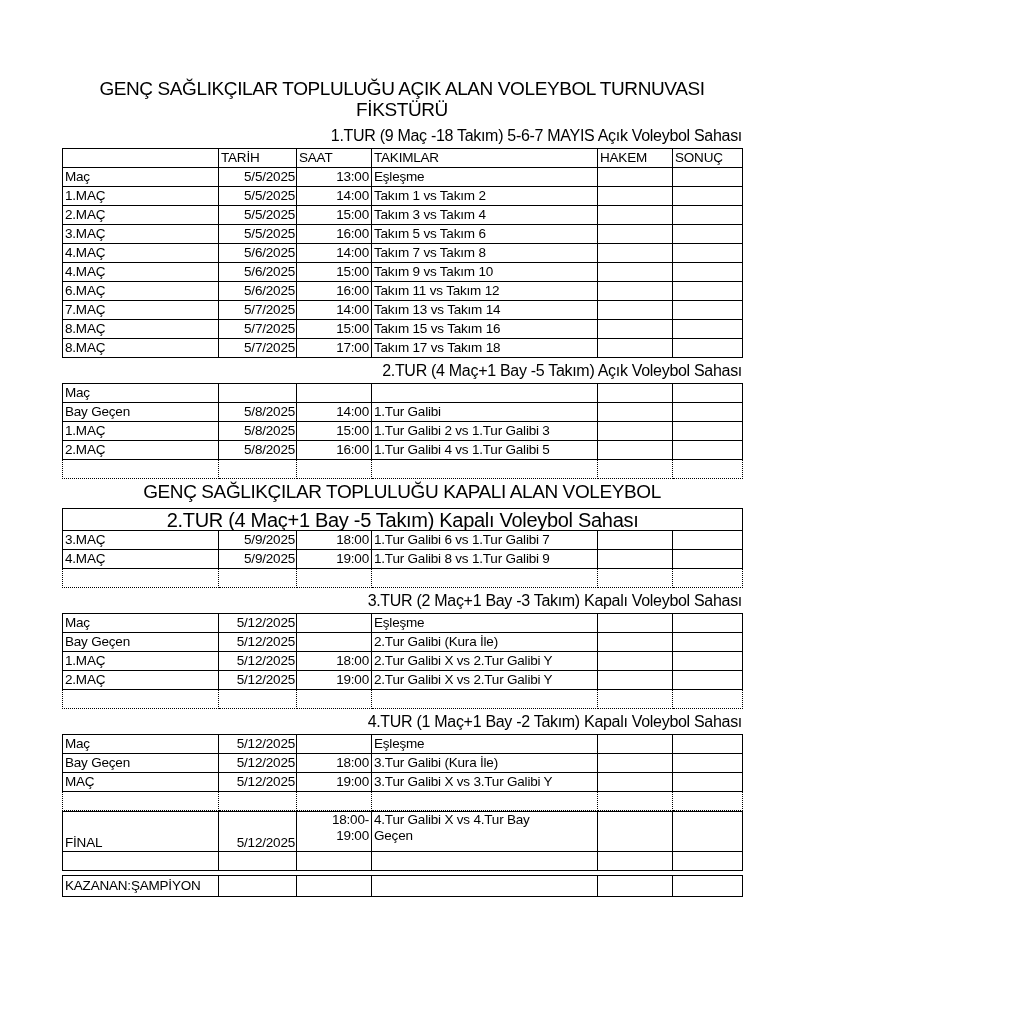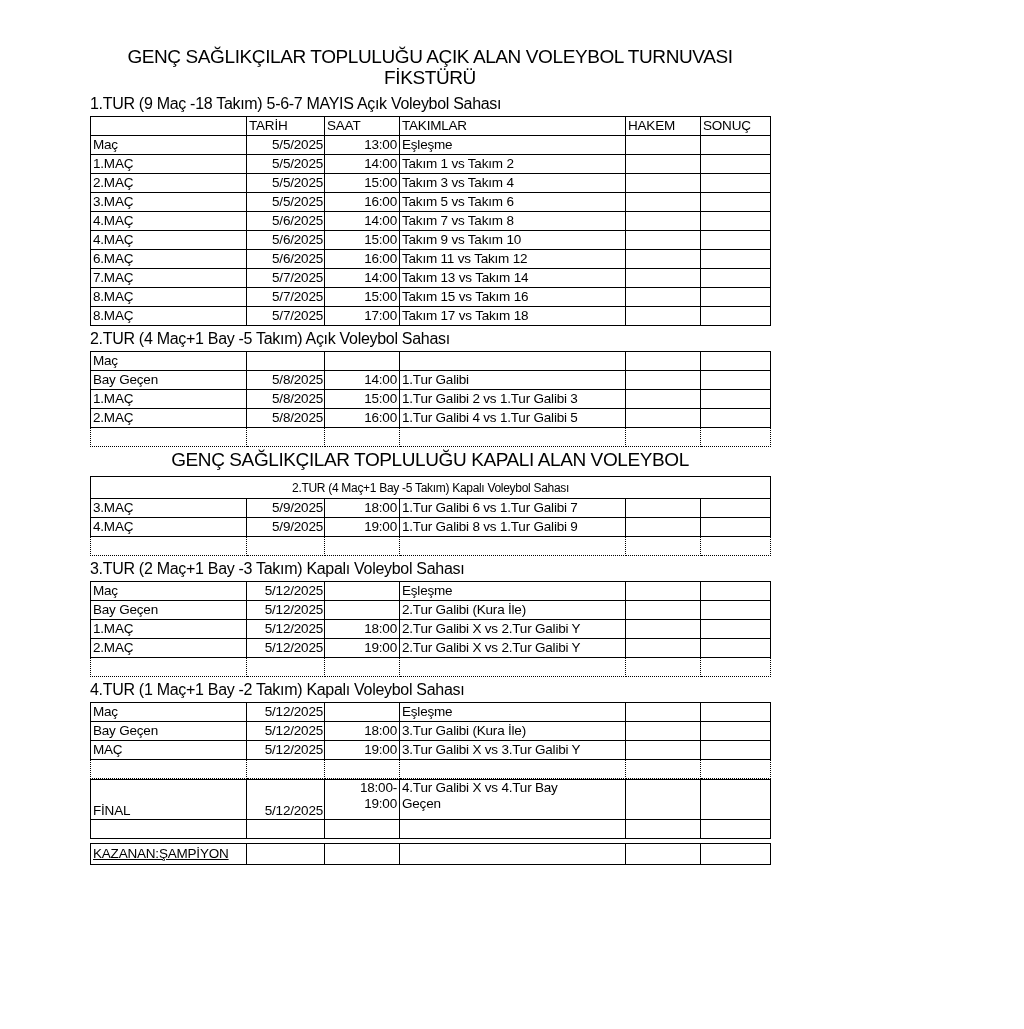--- a/index.html
+++ b/index.html
@@ -1,45 +1,45 @@
 <!DOCTYPE html>
 <html><head>
 <meta charset="utf-8">
 <style>
   * { margin:0; padding:0; box-sizing:border-box; }
   html,body { width:1024px; height:1029px; background:#ffffff; overflow:hidden; }
   body { font-family:"Liberation Sans","DejaVu Sans",sans-serif; color:#000; }
 
-  .doc { width:680px; margin-left:90px; padding-top:44px; }
+  .doc { width:680px; margin-left:62px; padding-top:76px; }
 
   .doc-title { font-size:19px; line-height:21px; text-align:center; letter-spacing:-0.4px; margin:2px 0 6px; }
-  .section-heading { font-size:16px; line-height:20px; text-align:left; letter-spacing:-0.3px; margin:3px 0 2px; }
+  .section-heading { font-size:16px; line-height:20px; text-align:right; letter-spacing:-0.3px; margin:3px 0 2px; }
   .section-heading.big { font-size:17px; }
 
   table.fixture { border-collapse:collapse; table-layout:fixed; width:680px; }
   col.w0{width:156px;} col.w1{width:78px;} col.w2{width:75px;} col.w3{width:226px;} col.w4{width:75px;} col.w5{width:70px;}
 
   .fixture td, .fixture th {
     border:1px solid #000; height:19px; padding:0 2px;
     font-size:13.5px; line-height:16px; font-weight:normal;
     text-align:left; vertical-align:middle;
     white-space:pre-line; overflow:hidden; letter-spacing:-0.2px;
   }
   .fixture td.c1 { text-align:right; padding-right:1px; }
   .fixture td.c2 { text-align:right; }
 
-  .fixture td.boxed-head { text-align:center; font-size:12px; height:22px; letter-spacing:-0.3px; }
+  .fixture td.boxed-head { text-align:center; font-size:20px; height:22px; letter-spacing:-0.3px; }
 
   .fixture tr.spacer td { border:1px dotted #000; border-top:1px solid #000; }
 
   .fixture tr.tall td { height:40px; vertical-align:bottom; }
   .fixture tr.tall td.c2, .fixture tr.tall td.c3 { vertical-align:top; }
 
   table.gap-before { margin-top:4px; }
-  [data-name="winner-table"] td { height:21px;text-decoration:underline; }
+  [data-name="winner-table"] td { height:21px; }
 </style>
 </head>
 <body>
 
 <div id="doc" class="doc" data-name="tournament-fixture-document">
     <div class="doc-title" data-name="open-air-title">
       <div class="title-line" data-name="title-line">GENÇ SAĞLIKÇILAR TOPLULUĞU AÇIK ALAN VOLEYBOL TURNUVASI</div>
       <div class="title-line" data-name="title-line">FİKSTÜRÜ</div>
     </div>
     <div class="section-heading" data-name="round1-open-heading">1.TUR (9 Maç -18 Takım) 5-6-7 MAYIS Açık Voleybol Sahası</div>

